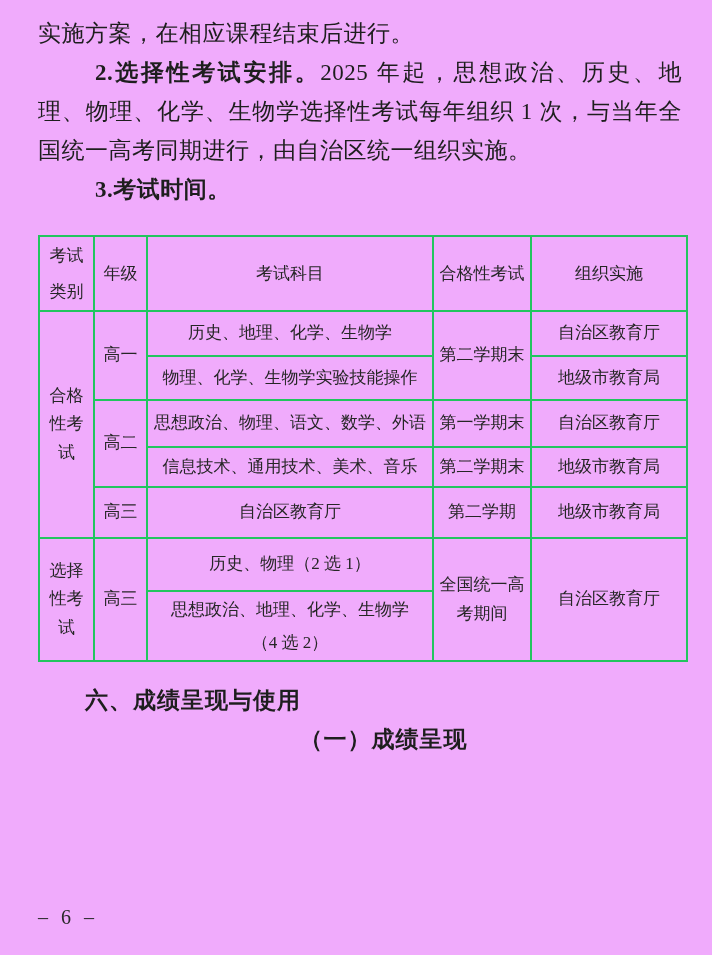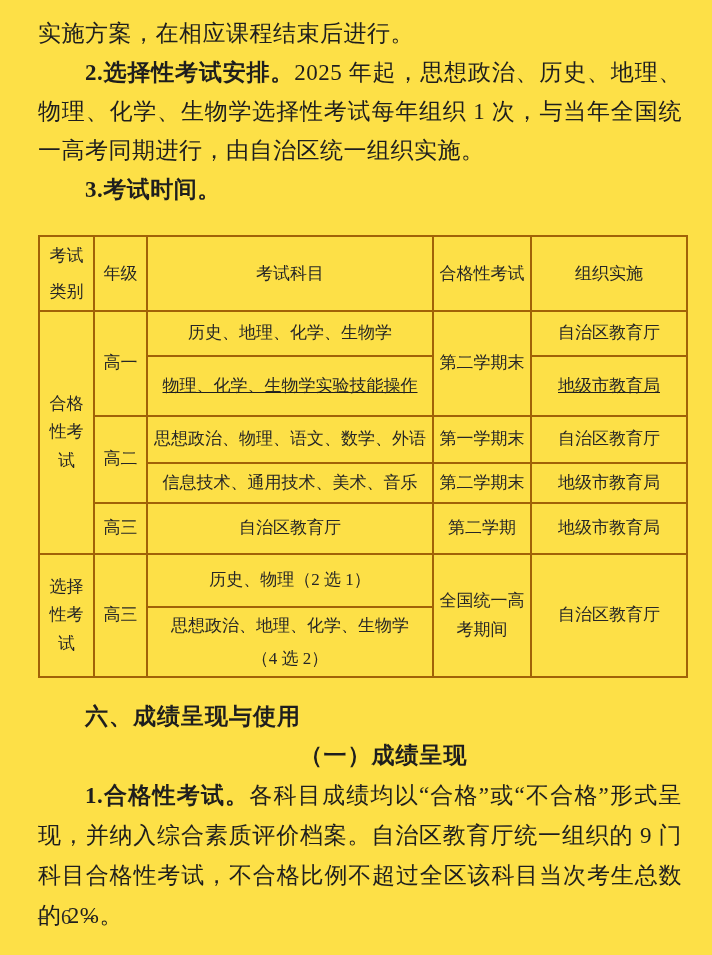--- a/index.html
+++ b/index.html
@@ -1,49 +1,49 @@
 <!DOCTYPE html>
 <html><head>
 <meta charset="utf-8">
 <style>
   html,body{margin:0;padding:0;background:#ffffff;}
   .page{
     width:712px;height:955px;
-    background:#fde047;
+    background:#f0abfc;
     position:relative;overflow:hidden;
     font-family:"Liberation Serif","DejaVu Serif",serif;
     color:#1e1e1e;
   }
   .content{padding:14px 30px 0 38px;}
   .line{
     font-size:23px;line-height:39px;margin:0;
     text-align:justify;letter-spacing:0.5px;
   }
   .indent{text-indent:47px;}
-  .lead{font-weight:700;}
+  .lead{font-weight:700;margin-left:10px;}
   
   .doc-table{
     border-collapse:collapse;table-layout:fixed;
     width:648px;margin:26px 0 18px 0;
   }
   .doc-table th,.doc-table td{
-    border:2px solid #a16207;
+    border:2px solid #22c55e;
     font-size:17px;font-weight:400;
     text-align:center;vertical-align:middle;
     padding:1px 2px;line-height:1.7;color:#262626;
     overflow:hidden;
   }
   .doc-table th{line-height:2.1;font-weight:400;}
   .cat{line-height:2.3;margin-top:32px;}
   .t-wrap{padding:0 12px;line-height:2.4;}
   .nw{white-space:nowrap;}
   .two-line div{line-height:33px;}
   tr.h-head{height:70px;}
   tr.h-r1{height:45px;}
-  tr.h-r2{height:60px;text-decoration:underline;}
+  tr.h-r2{height:44px;}
   tr.h-r3{height:47px;}
   tr.h-r4{height:40px;}
   tr.h-r5{height:51px;}
   tr.h-r6{height:53px;}
   tr.h-r7{height:56px;border-radius:22px;}
   
   .sec-head{
     font-family:"Liberation Sans","DejaVu Sans",sans-serif;
     font-size:23px;font-weight:700;line-height:40px;
     margin:0;padding-left:47px;letter-spacing:1px;
@@ -125,18 +125,17 @@
             <div>思想政治、地理、化学、生物学</div>
             <div>（4 选 2）</div>
           </td>
         </tr>
       </tbody>
     </table>
 
     <p class="sec-head">六、成绩呈现与使用</p>
     <p class="sub-head">（一）成绩呈现</p>
 
-    <p class="line indent" style="line-height:40px;"><b class="lead">1.合格性考试。</b><span>各科目成绩均以“合格”或“不合格”形式呈现，并纳入综合素质评价档案。自治区教育厅统一组织的 9 门科目合格性考试，不合格比例不超过全区该科目当次考生总数的 2%。</span></p>
 
   </div>
 
   <div class="page-num">– 6 –</div>
 </div>
 
 </body></html>

